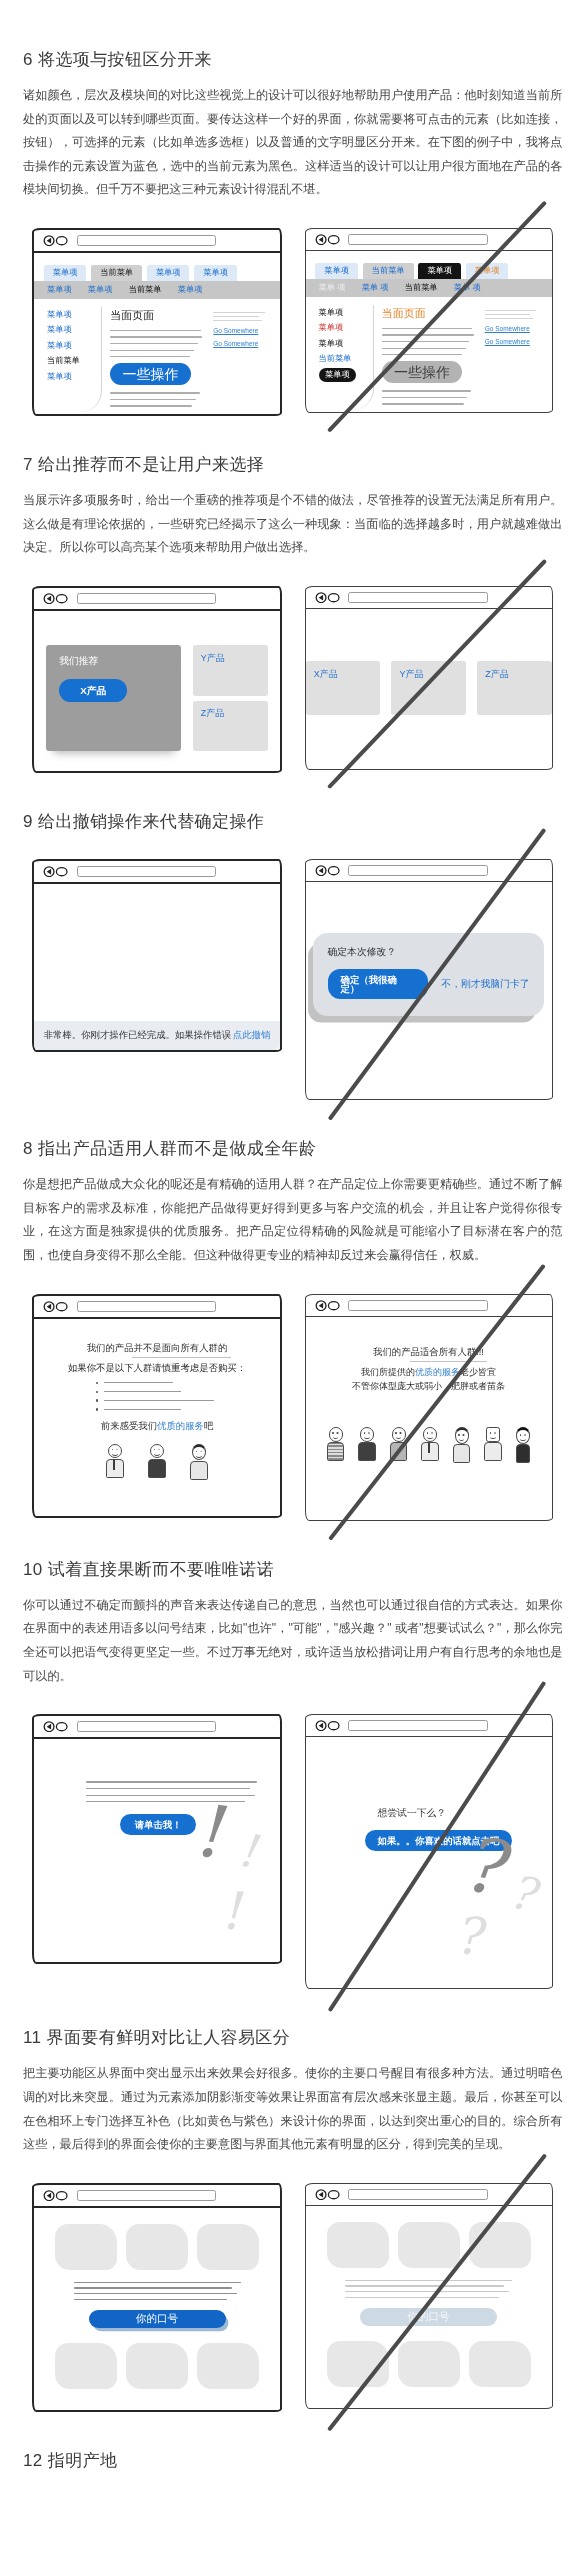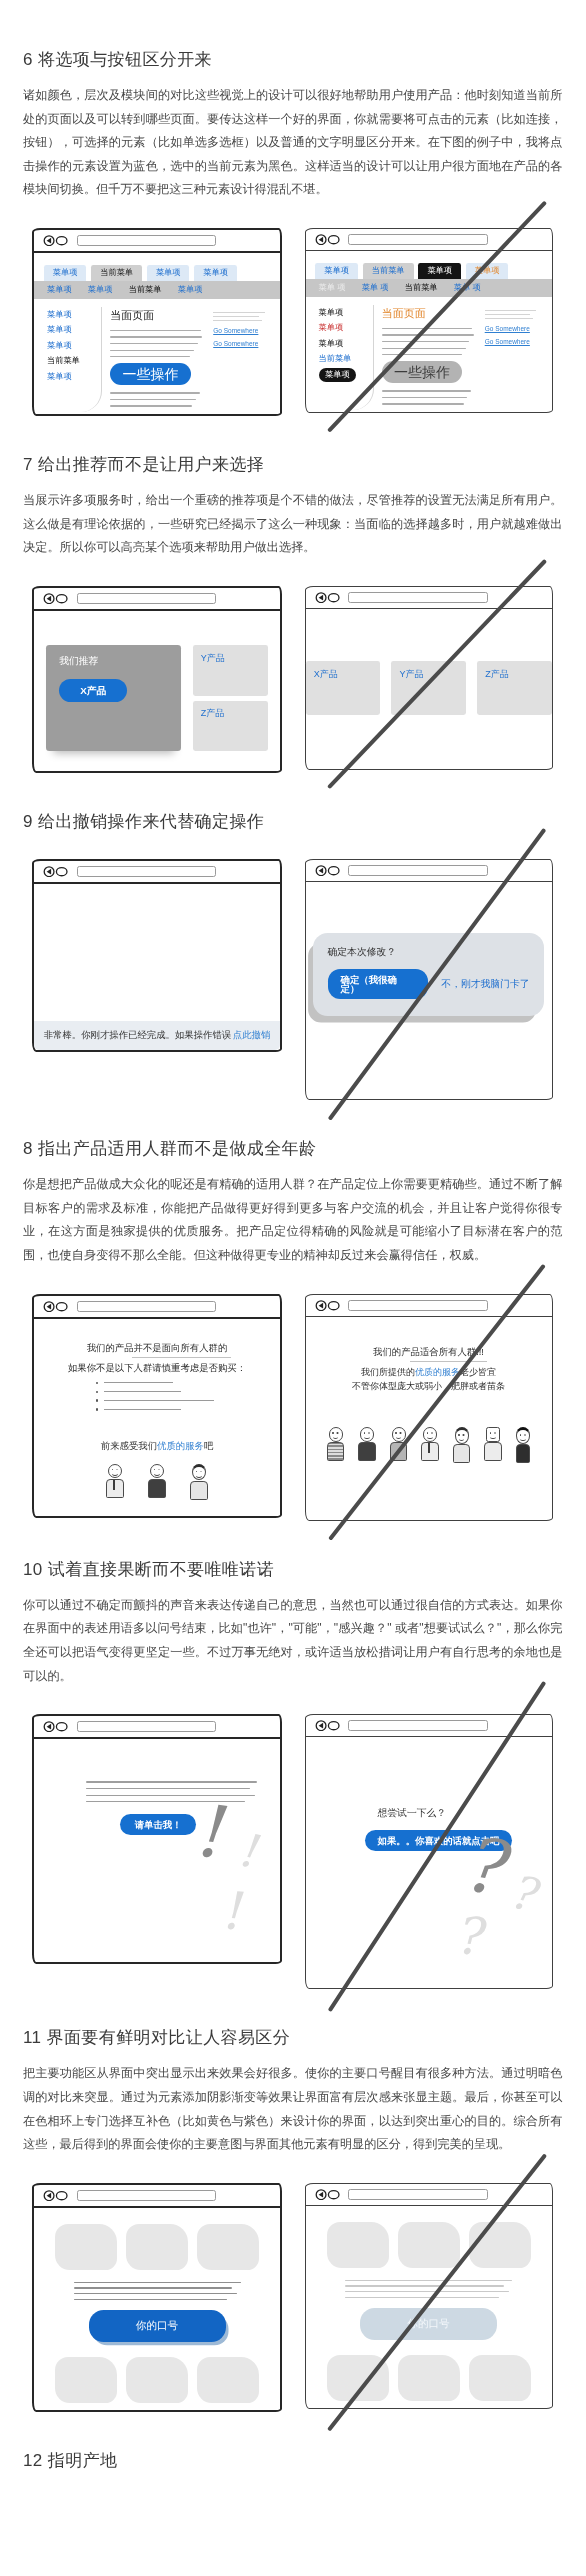--- a/index.html
+++ b/index.html
@@ -69,21 +69,21 @@
   .dialog .pill{font-size:9.4px;padding:5.7px 13px;font-weight:bold}
 
   
   .s9c{text-align:center;font-size:9.4px;color:#2c2c2c;padding-top:23px}
   .s9head{display:inline-block;position:relative}
   .s9head::after{content:"";position:absolute;right:-3.3px;bottom:-3.3px;width:70%;height:1.2px;background:#c2c2c2}
   .s9line{margin-top:7.3px}
   .bul{display:flex;align-items:center;gap:5.7px;margin:6.5px auto 0;width:122px}
   .bul i{width:2.4px;height:2.4px;background:#555;border-radius:50%;flex:none}
   .bul s{display:block;height:1.2px;background:#9a9a9a;text-decoration:none}
-  .cta{margin-top:29px}
+  .cta{margin-top:9px}
   .ctalink{color:#2f7fd1}
   .people{display:flex;justify-content:center;gap:24.5px;margin-top:11.4px}
   .people.crowd{gap:14px;margin-top:34px}
   .person{text-align:center}
   .phead{width:12.2px;height:12.2px;border:1.3px solid #4a4a4a;border-radius:50%;margin:0 auto 0.8px;position:relative;background:#fff}
   .phead::before{content:"";position:absolute;left:2.9px;top:3.7px;width:1.5px;height:1.5px;border-radius:50%;background:#4a4a4a;box-shadow:4.5px 0 0 #4a4a4a}
   .phead::after{content:"";position:absolute;left:3.3px;right:3.3px;bottom:1.6px;height:3.3px;border-bottom:1px solid #4a4a4a;border-radius:50%}
   .pbody{width:15.5px;height:17px;margin:0 auto;border:1.2px solid #4a4a4a;border-radius:4.1px 4.1px 1.6px 1.6px;background:#ececec;position:relative}
   .v-tie .pbody::after{content:"";position:absolute;left:5.7px;top:0;width:2.4px;height:9.8px;background:#3c3c3c}
   .v-dark .pbody{background:#3f3f3f}
@@ -104,21 +104,21 @@
   .mark.lt{color:#dedede}
   .s10prompt{font-size:9.8px;color:#2e2e2e;margin:70px 0 0 72px}
   .s10btn2{margin:9.8px 0 0 59px}
   .s10btn2 .pill{font-size:9.4px;padding:5.7px 13px;font-weight:bold}
 
   
   .blobrow{display:flex;gap:9px;justify-content:center;margin-top:16.3px}
   .blob{width:62px;height:46px;background:#e7e7e7;border-radius:13px 18px 11.4px 14.7px}
   .s11lines{width:167px;margin:11.4px auto 0}
   .s11lines .ln{background:#8f8f8f;margin:4.5px 0}
-  .slogan{display:block;width:137px;margin:9.8px auto 14.7px;padding:9px 0;text-align:center;
+  .slogan{display:block;width:137px;margin:9.8px auto 14.7px;padding:2px 0;text-align:center;
           background:#1265c4;color:#fff;font-size:10.6px;border-radius:14.7px;box-shadow:3.3px 4.1px 0 -0.8px #9db9d6}
   .slogan.faint{background:#cdd9e3;color:#f3f7fa;box-shadow:none}
 </style>
 </head>
 <body>
 
 <div class="wrap">
 
   <h2 class="sec">6 将选项与按钮区分开来</h2>
   <p class="ptext">诸如颜色，层次及模块间的对比这些视觉上的设计可以很好地帮助用户使用产品：他时刻知道当前所处的页面以及可以转到哪些页面。要传达这样一个好的界面，你就需要将可点击的元素（比如连接，按钮），可选择的元素（比如单选多选框）以及普通的文字明显区分开来。在下图的例子中，我将点击操作的元素设置为蓝色，选中的当前元素为黑色。这样适当的设计可以让用户很方面地在产品的各模块间切换。但千万不要把这三种元素设计得混乱不堪。</p>

